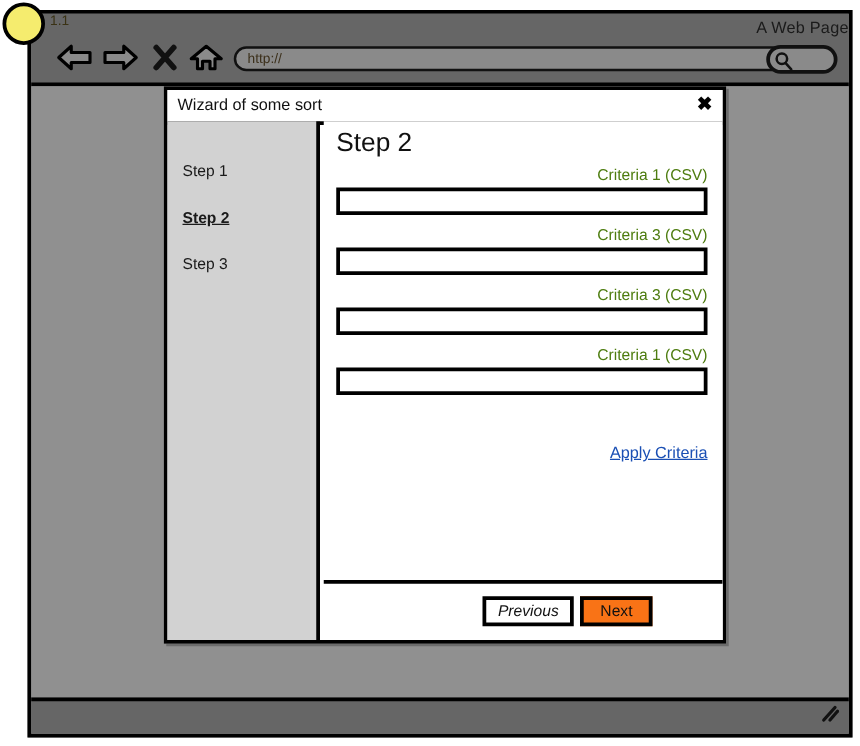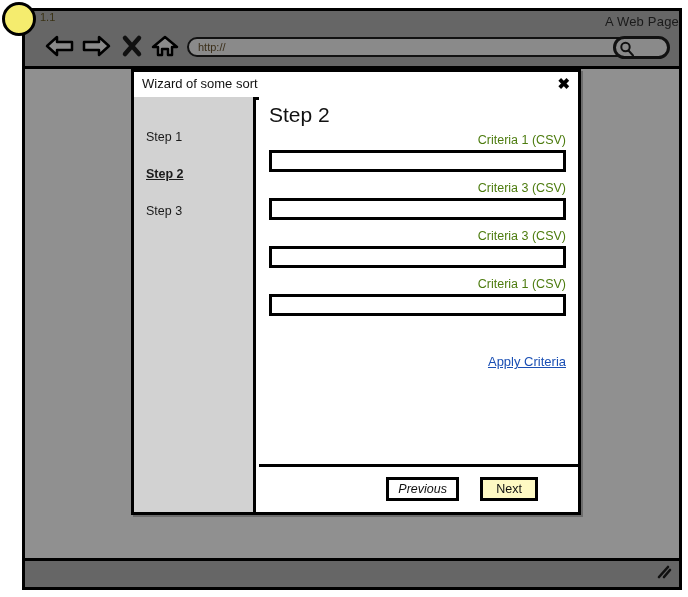--- a/index.html
+++ b/index.html
@@ -272,22 +272,22 @@
     font-family: "Liberation Sans", sans-serif;
     font-size: 12.5px;
     color: #111111;
     box-sizing: border-box;
     cursor: pointer;
     padding: 0 9px;
     line-height: 17px;
   }
   #previous-button { right: 119px; font-style: italic; }
   #next-button {
-    right: 40px;
-    background: #fef9c3;
+    right: 56px;
+    background: #f97316;
     padding: 0 13px;
     text-align: center;
   }
 
   
   #annotation-badge {
     position: absolute;
     left: 2px;
     top: 2px;
     width: 34px;

